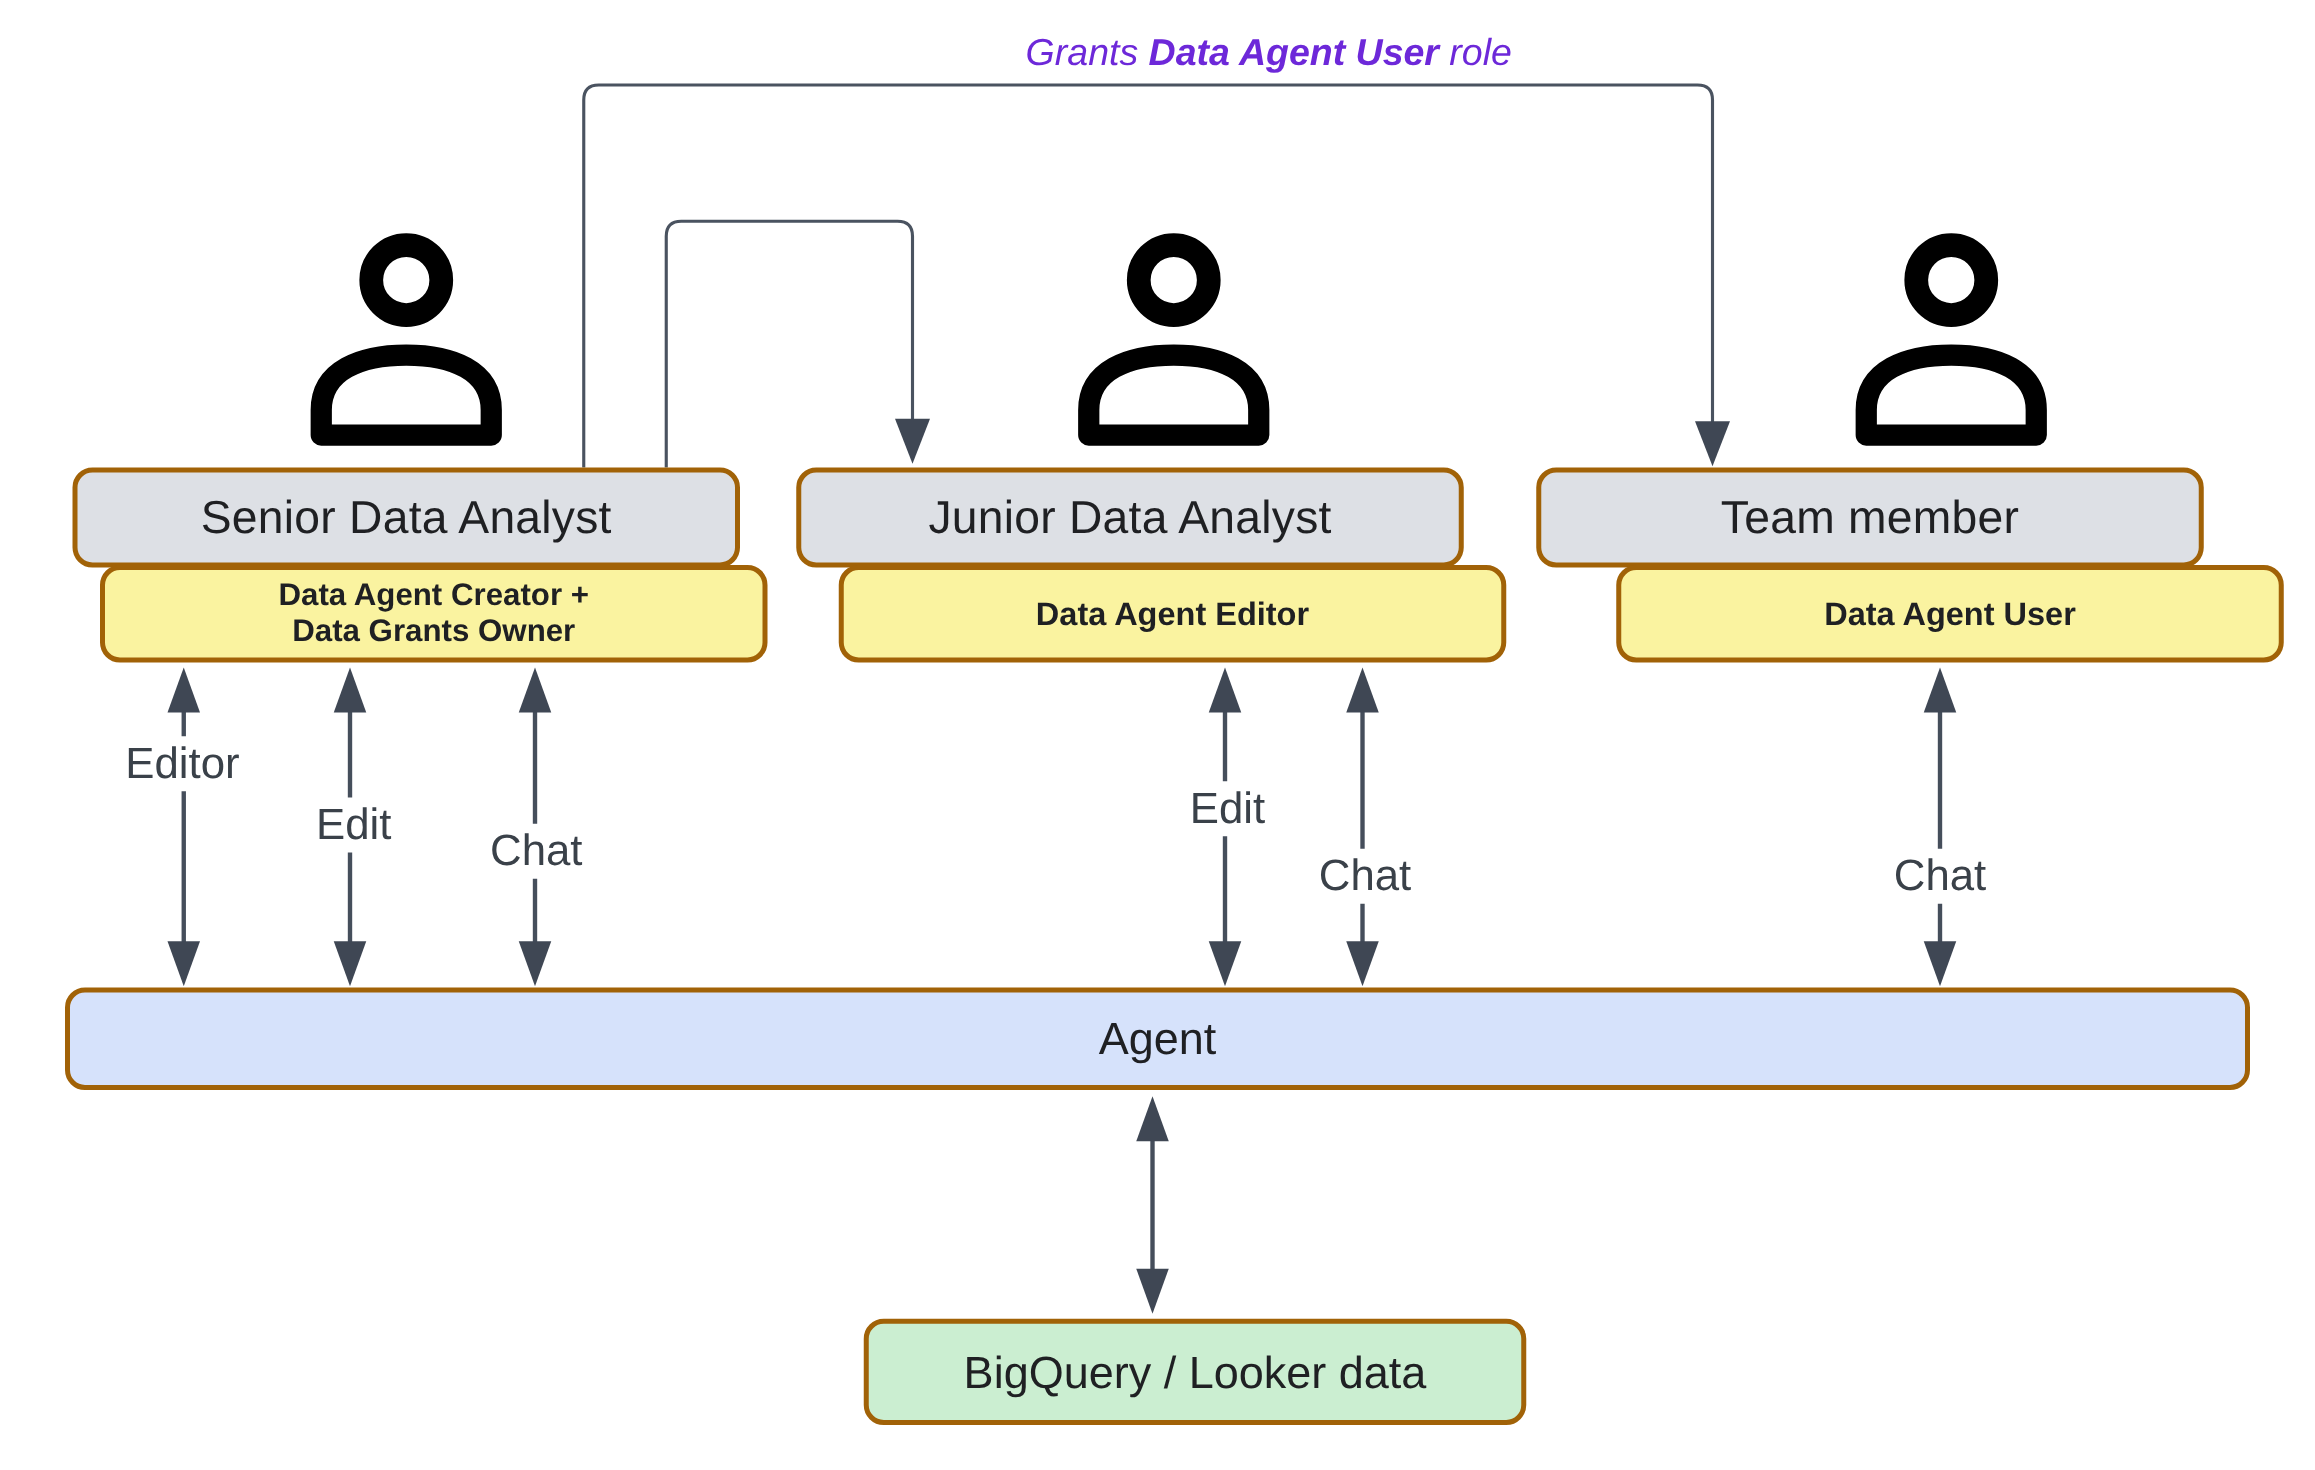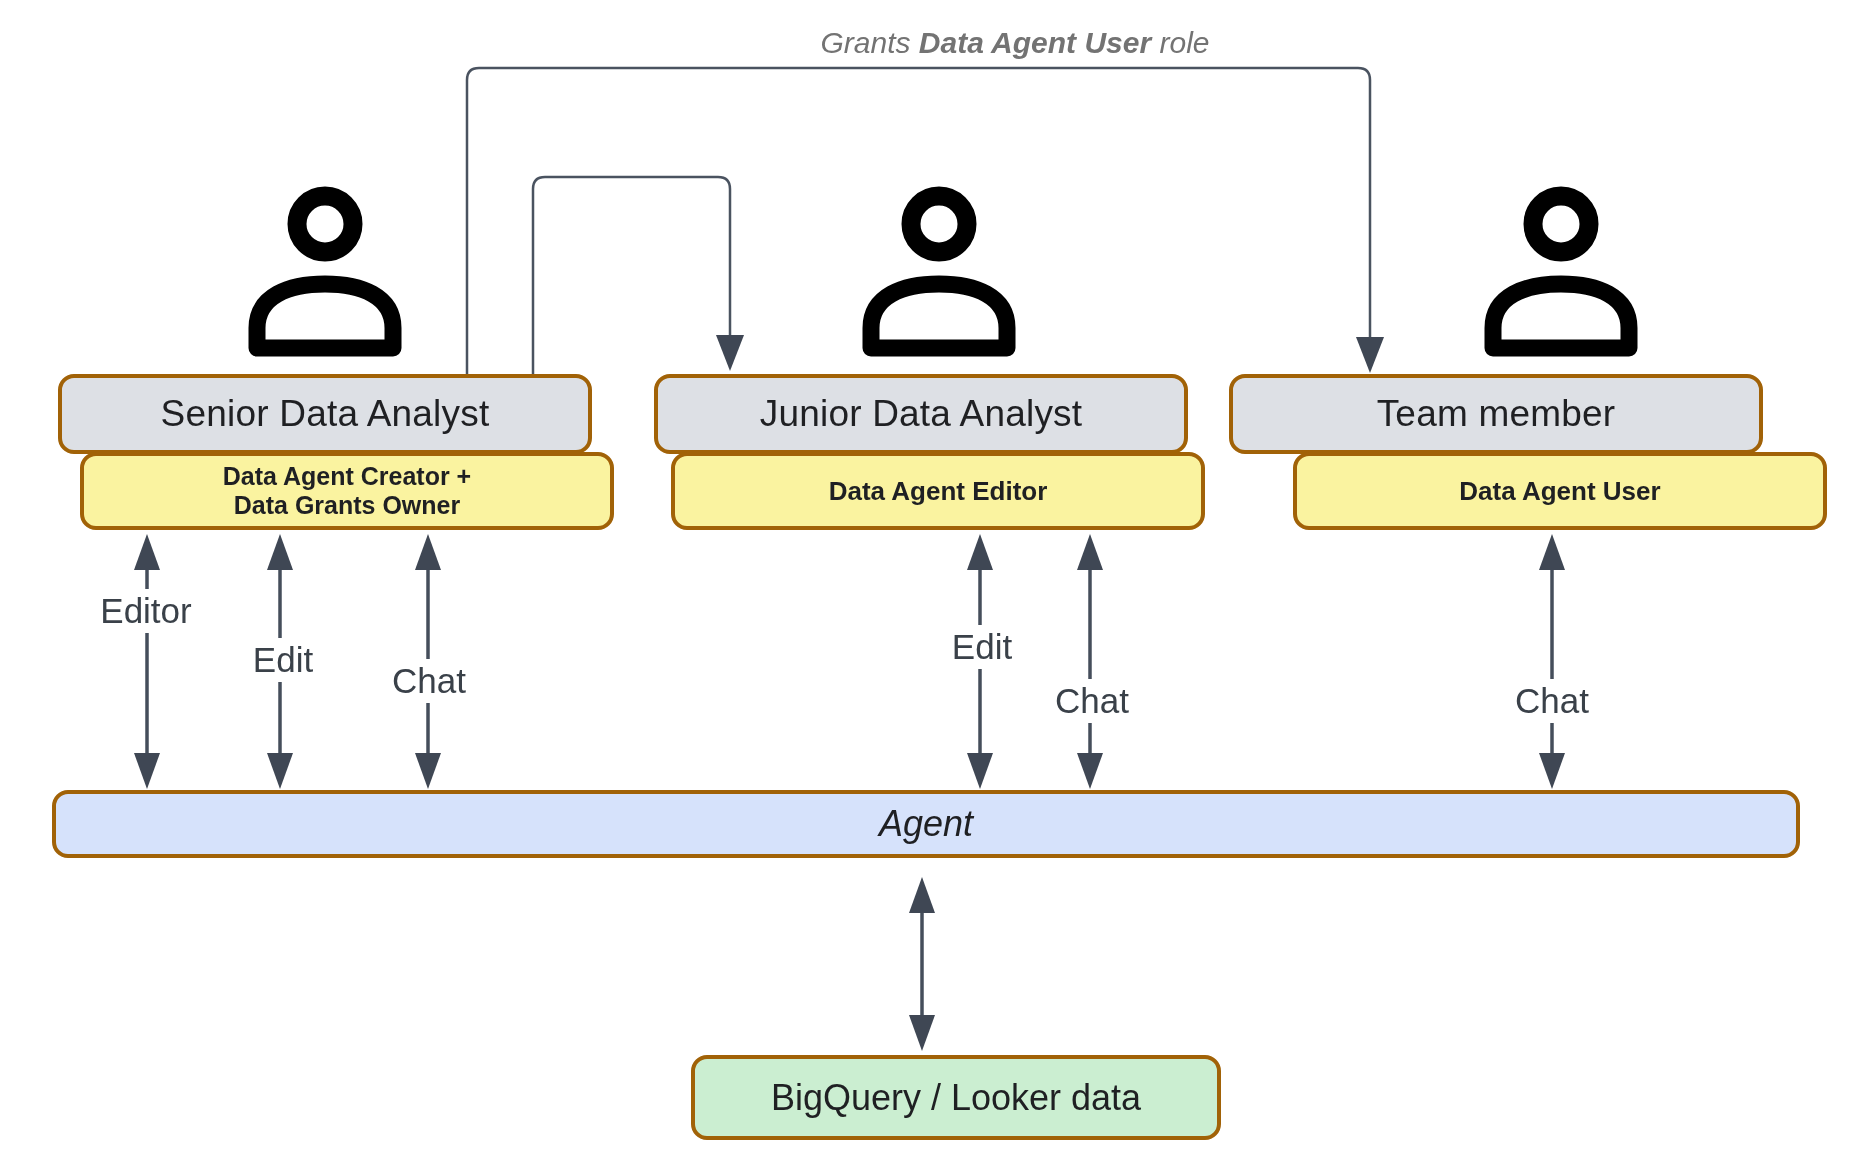--- a/index.html
+++ b/index.html
@@ -23,38 +23,38 @@
     box-sizing:border-box;
     border:4px solid #a16207;
     border-radius:16px;
     display:flex;align-items:center;justify-content:center;
     text-align:center;
   }
   .title-box{background:#dde0e5;width:534px;height:80px;top:374px;font-size:37px;letter-spacing:.2px;}
   .role-box{background:#faf3a0;width:534px;height:78px;top:452px;font-weight:bold;font-size:25px;line-height:29px;}
   .role-box .role-line{display:block;}
 
-  .agent-bar{background:#d6e2fb;left:52px;top:790px;width:1748px;height:68px;font-size:36px;font-style:italic;}
+  .agent-bar{background:#d6e2fb;left:52px;top:790px;width:1748px;height:82px;font-size:36px;}
   .datastore-box{background:#cbeed1;left:660px;top:1055px;width:530px;height:85px;font-size:36px;margin-left:31px;}
 
   .edge-label{
     position:absolute;
     transform:translate(-50%,-50%);
     background:#ffffff;
     padding:2px 8px;
     font-size:35px;
     color:#3a4149;
     white-space:nowrap;
   }
   .grant-label{
     position:absolute;
     transform:translate(-50%,-50%);
     font-size:30px;
     font-style:italic;
-    color:#737373;
+    color:#6d28d9;
     white-space:nowrap;
   }
   .grant-label b{font-weight:bold;}
 </style>
 </head>
 <body>
 
 <div class="canvas">
 
   <svg class="lines">
@@ -129,21 +129,21 @@
   <div class="box title-box" style="left:58px;">
     <span>Senior Data Analyst</span>
   </div>
   <div class="box role-box" style="left:58px;margin-left:22px;">
     <span>
       <span class="role-line">Data Agent Creator +</span>
       <span class="role-line">Data Grants Owner</span>
     </span>
   </div>
 
-  <div class="box title-box" style="left:654px;">
+  <div class="box title-box" style="left:637px;">
     <span>Junior Data Analyst</span>
   </div>
   <div class="box role-box" style="left:671px;font-size:26px;">
     <span>Data Agent Editor</span>
   </div>
 
   <div class="box title-box" style="left:1229px;">
     <span>Team member</span>
   </div>
   <div class="box role-box" style="left:1293px;font-size:26px;">

